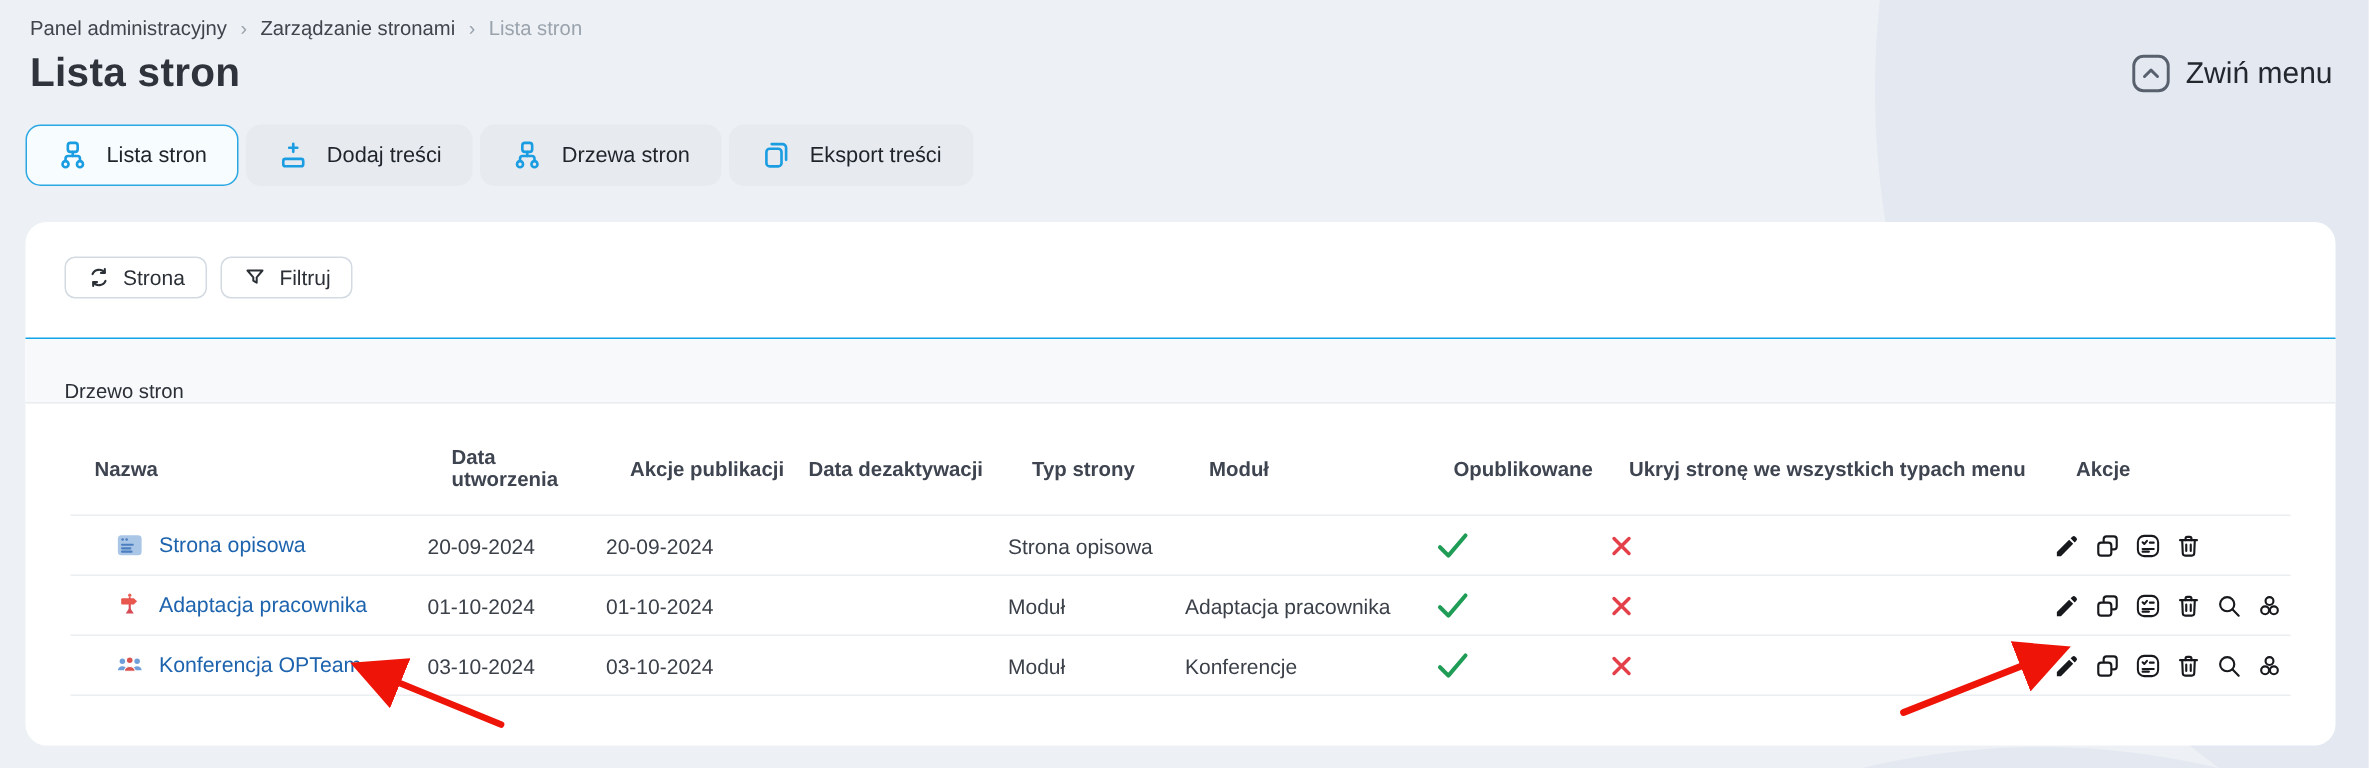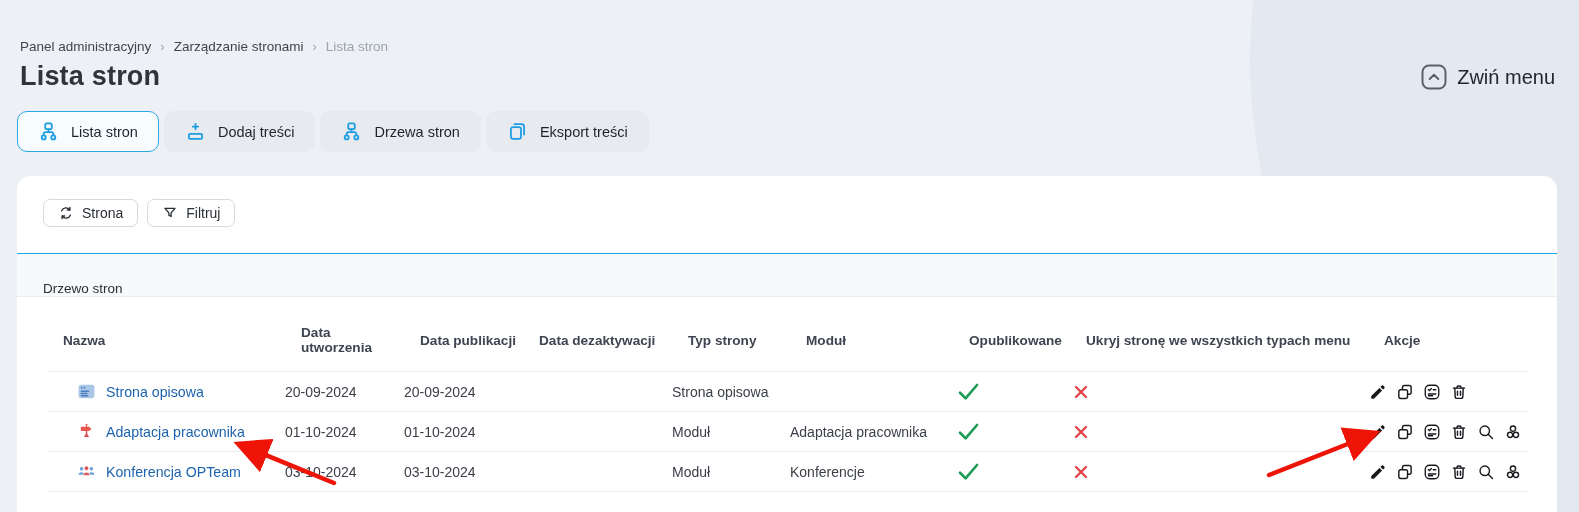--- a/index.html
+++ b/index.html
@@ -12,21 +12,21 @@
     color:#23262c;
   }
   
   .deco { position:absolute; border-radius:50%; background:#e3e8f1; z-index:0; }
   .deco-a { width:1120px; height:1120px; left:1250px; top:-500px; }
   .deco-b { width:1020px; height:1020px; left:850px;  top:498px; }
 
   .layer { position:relative; z-index:1; }
 
   
-  .top { padding:11px 22px 0 20px;margin-top:28px; }
+  .top { padding:11px 22px 0 20px; }
   .breadcrumb { display:flex; align-items:center; gap:9px; font-size:13.5px; color:#40454d; }
   .breadcrumb .sep { color:#9aa3ad; font-size:13px; }
   .breadcrumb .crumb { cursor:default; }
   .breadcrumb .current { color:#9aa3ad; }
   .page-title { margin-top:7px; font-size:27px; font-weight:700; letter-spacing:.2px; color:#2f333b; }
 
   .collapse-menu {
     position:absolute; top:36px; right:24px;
     display:flex; align-items:center; gap:10px;
     font-size:20px; color:#23272e; cursor:pointer;
@@ -192,21 +192,21 @@
 
     <div class="tree-band">
       <span class="tree-label">Drzewo stron</span>
     </div>
 
     <div class="table-wrap">
 
       <div class="trow thead">
         <div class="th">Nazwa</div>
         <div class="th">Data utworzenia</div>
-        <div class="th">Data publikacji</div>
+        <div class="th">Akcje publikacji</div>
         <div class="th">Data dezaktywacji</div>
         <div class="th">Typ strony</div>
         <div class="th">Moduł</div>
         <div class="th">Opublikowane</div>
         <div class="th">Ukryj stronę we wszystkich typach menu</div>
         <div class="th">Akcje</div>
       </div>
 
       <div class="tbody">
 

